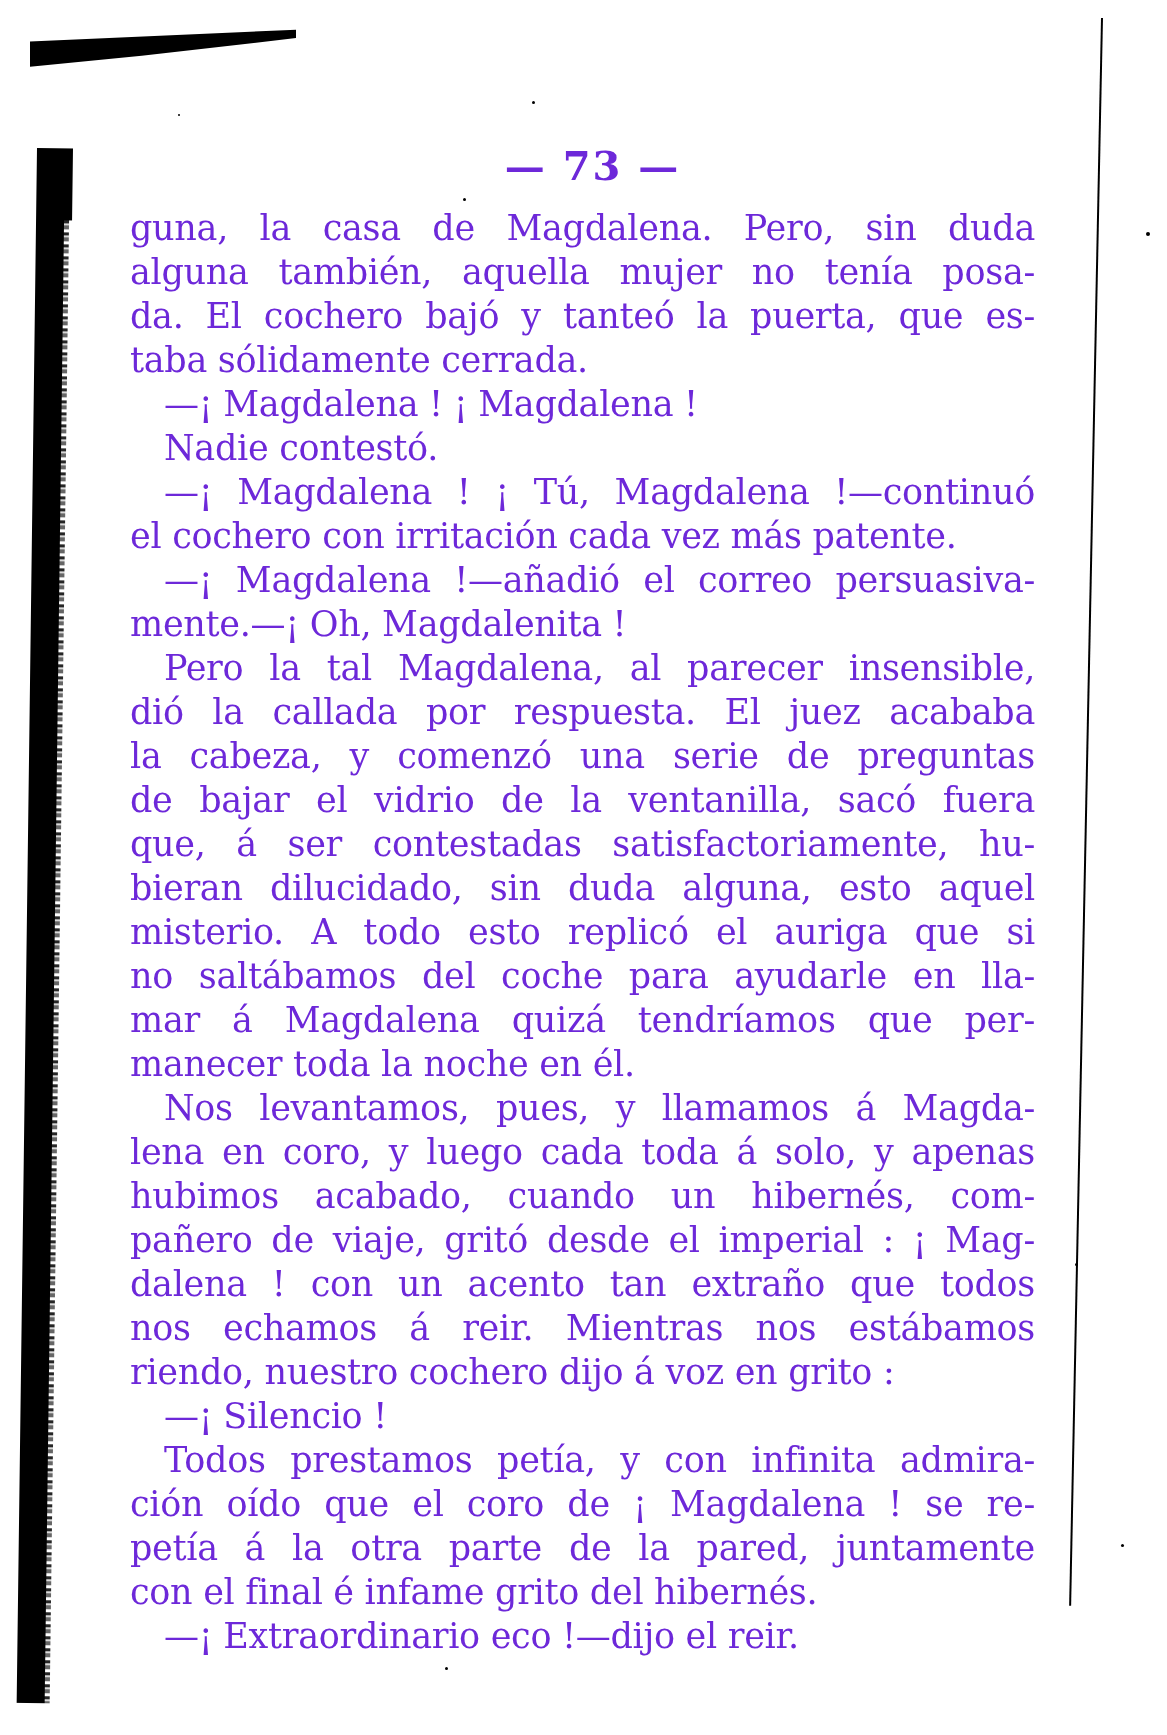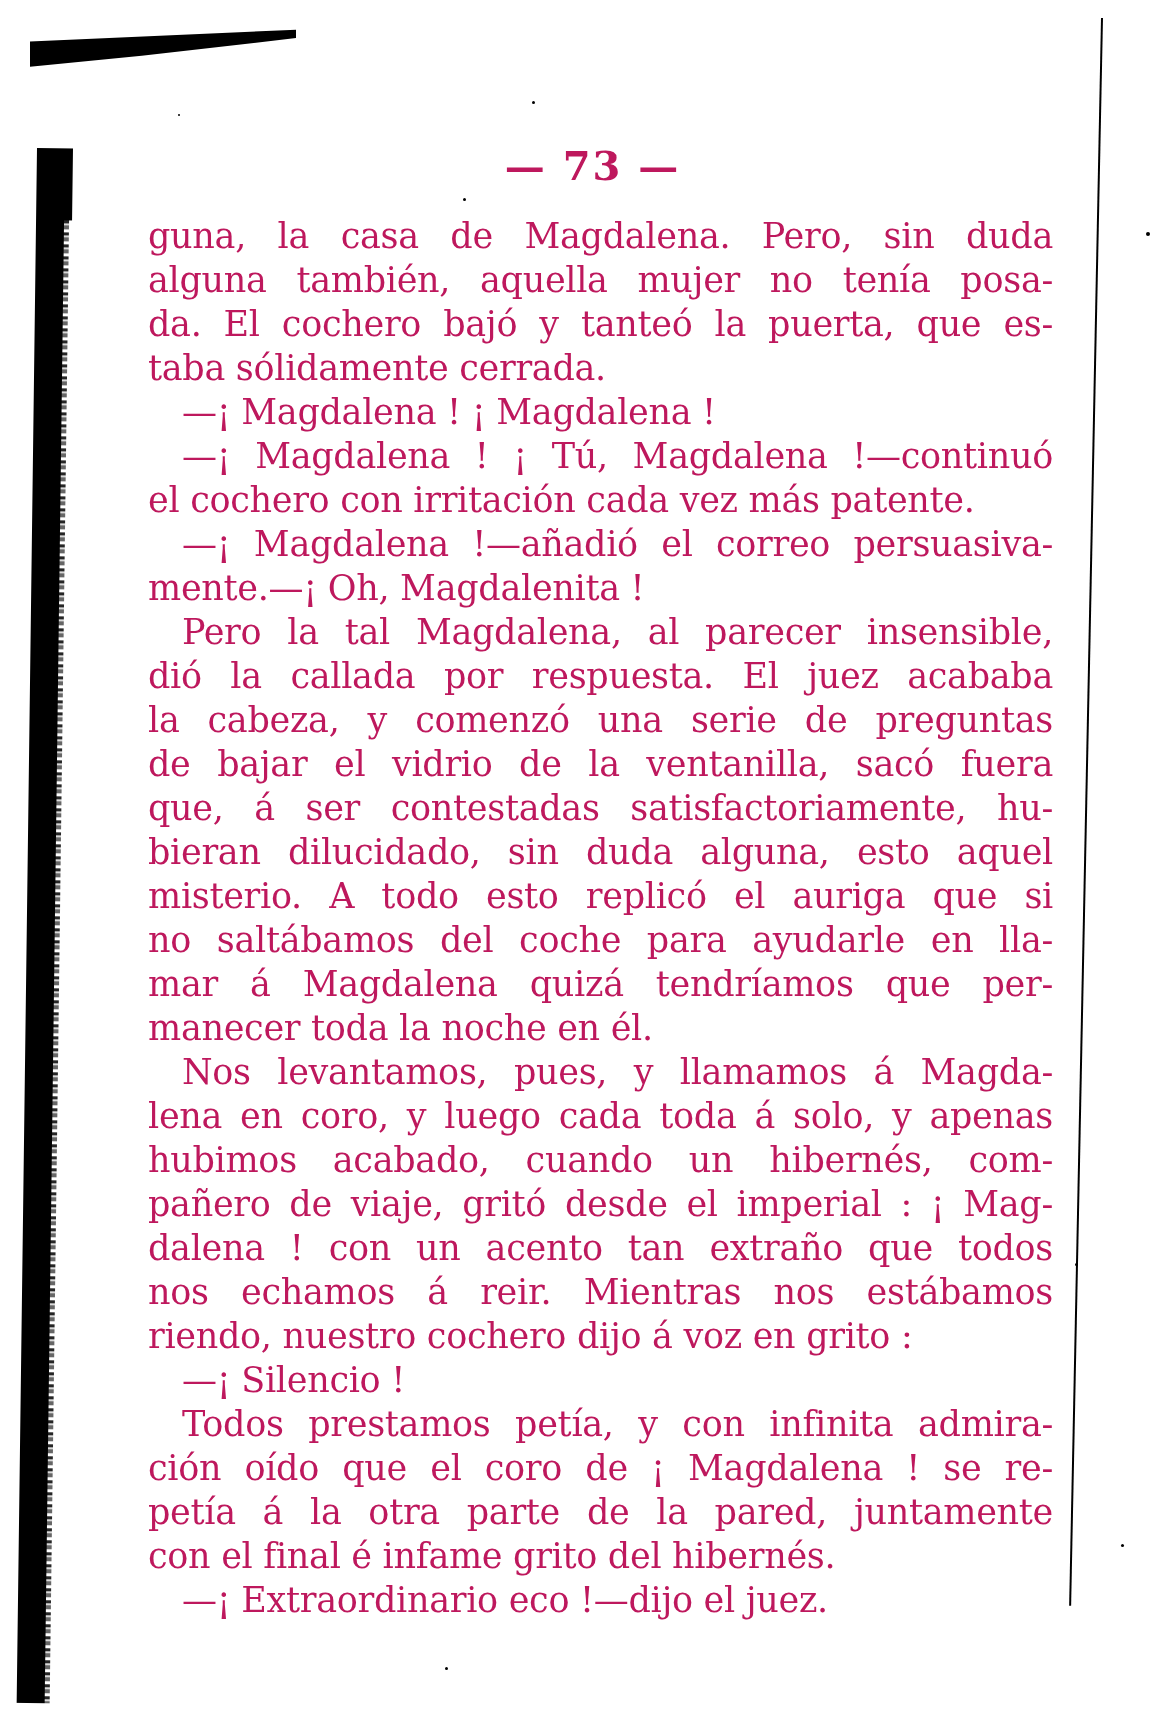--- a/index.html
+++ b/index.html
@@ -1,21 +1,21 @@
 <!DOCTYPE html>
 <html><head>
 <meta charset="utf-8">
 <style>
   html, body { margin: 0; padding: 0; background: #ffffff; }
   .page {
     position: relative;
     width: 1167px;
     height: 1735px;
     background: #ffffff;
-    color: #be185d;
+    color: #6d28d9;
     font-family: "DejaVu Serif", serif;
     overflow: hidden;
     border-radius: 28px;
   }
   
   .wedge {
     position: absolute;
     left: 30px;
     top: 28px;
     width: 266px;
@@ -77,27 +77,26 @@
     left: 140px;
     top: 142px;
     width: 905px;
     text-align: center;
     font-size: 40px;
     font-weight: bold;
     letter-spacing: 2px;
   }
   .text-block {
     position: absolute;
-    left: 148px;
+    left: 130px;
     top: 206px;
     width: 905px;
     font-size: 35px;
     line-height: 44px;
     letter-spacing: -0.3px;
-    margin-top: 8px;
   }
   .line {
     height: 44px;
     text-align: justify;
     text-align-last: justify;
   }
   .line.end {
     text-align: right;
     text-align-last: left;
   }
@@ -127,20 +126,21 @@
   <div class="speck" style="left:178px; top:114px; width:2px; height:2px;"></div>
 
   <div class="page-number">— 73 —</div>
 
   <div class="text-block">
       <div class="line">guna, la casa de Magdalena. Pero, sin duda</div>
       <div class="line">alguna también, aquella mujer no tenía posa-</div>
       <div class="line">da. El cochero bajó y tanteó la puerta, que es-</div>
       <div class="line end">taba sólidamente cerrada.</div>
       <div class="line end indent">—¡ Magdalena ! ¡ Magdalena !</div>
+      <div class="line end indent">Nadie contestó.</div>
       <div class="line indent">—¡ Magdalena ! ¡ Tú, Magdalena !—continuó</div>
       <div class="line end">el cochero con irritación cada vez más patente.</div>
       <div class="line indent">—¡ Magdalena !—añadió el correo persuasiva-</div>
       <div class="line end">mente.—¡ Oh, Magdalenita !</div>
       <div class="line indent">Pero la tal Magdalena, al parecer insensible,</div>
       <div class="line">dió la callada por respuesta. El juez acababa</div>
       <div class="line">la cabeza, y comenzó una serie de preguntas</div>
       <div class="line">de bajar el vidrio de la ventanilla, sacó fuera</div>
       <div class="line">que, á ser contestadas satisfactoriamente, hu-</div>
       <div class="line">bieran dilucidado, sin duda alguna, esto aquel</div>
@@ -153,15 +153,15 @@
       <div class="line">hubimos acabado, cuando un hibernés, com-</div>
       <div class="line">pañero de viaje, gritó desde el imperial : ¡ Mag-</div>
       <div class="line">dalena ! con un acento tan extraño que todos</div>
       <div class="line">nos echamos á reir. Mientras nos estábamos</div>
       <div class="line end">riendo, nuestro cochero dijo á voz en grito :</div>
       <div class="line end indent">—¡ Silencio !</div>
       <div class="line indent">Todos prestamos petía, y con infinita admira-</div>
       <div class="line">ción oído que el coro de ¡ Magdalena ! se re-</div>
       <div class="line">petía á la otra parte de la pared, juntamente</div>
       <div class="line end">con el final é infame grito del hibernés.</div>
-      <div class="line end indent">—¡ Extraordinario eco !—dijo el juez.</div>
+      <div class="line end indent">—¡ Extraordinario eco !—dijo el reir.</div>
     </div>
 </div>
 
 </body></html>

